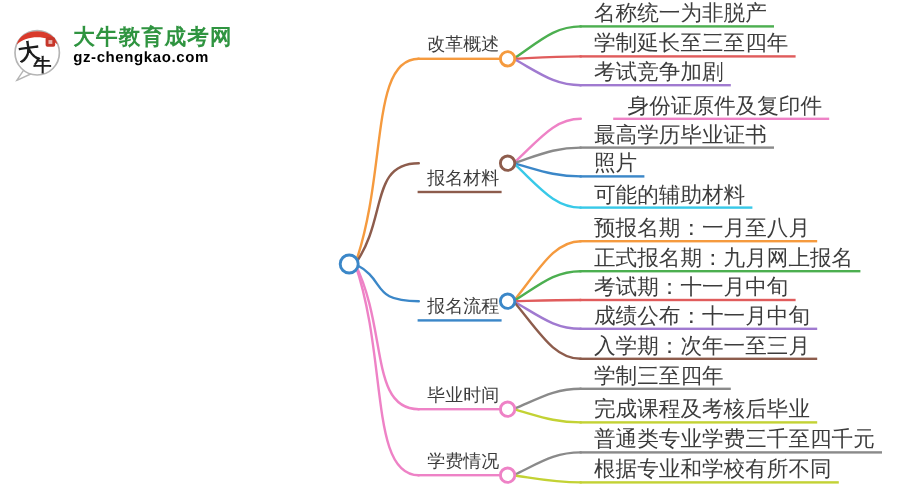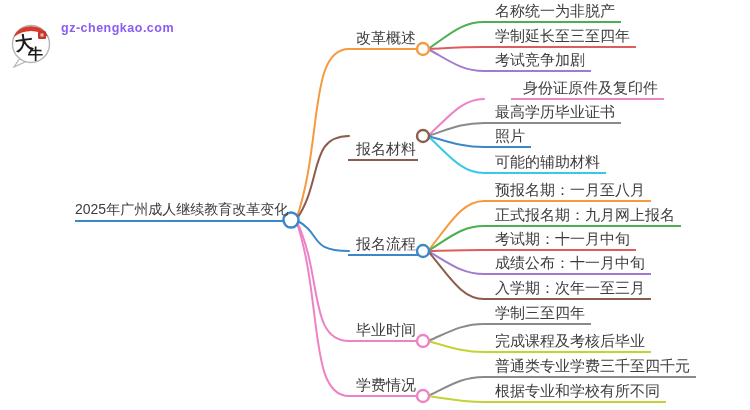--- a/index.html
+++ b/index.html
@@ -9,21 +9,21 @@
   }
   #curves{position:absolute;left:0;top:0;pointer-events:none;}
   #curves circle{pointer-events:auto;}
   .logo{position:absolute;left:8px;top:18px;display:flex;align-items:flex-start;cursor:pointer;}
   .logo-icon{display:block;}
   .logo-text{margin-left:7px;margin-top:3px;}
   .logo-title{font-weight:bold;font-size:18px;letter-spacing:1px;line-height:20px;}
   .logo-domain{font-weight:bold;font-size:12.5px;line-height:15px;letter-spacing:.5px;}
   .node{
     position:absolute;white-space:nowrap;color:#3c3c3c;
-    height:20px;line-height:20px;font-size:15px;
+    height:20px;line-height:20px;font-size:18px;
   }
   .root-node{
     left:75px;top:198px;width:208px;height:22px;line-height:22px;
     text-align:right;font-size:14px;
   }
   .branch-node{width:68px;text-align:right;padding-right:2px;font-size:15px;}
   .item-node{padding:0 6px 0 12px;}
 </style>
 </head>
 <body>
@@ -64,37 +64,37 @@
     <svg class="logo-icon" width="46" height="50" viewBox="0 0 46 50">
       <path d="M12 40 L6 49 L19 43 Z" fill="#ffffff" stroke="#b5b5b5" stroke-width="1.2"></path>
       <circle cx="23" cy="26" r="18.5" fill="#ffffff" stroke="#b5b5b5" stroke-width="1.4"></circle>
       <path d="M6 19 C10 4.5 36 4.5 40 19 C31 11 15 11 6 19 Z" fill="#d93a2b"></path>
       <rect x="30" y="13" width="8" height="8" rx="1.5" fill="#c5362a"></rect>
       <rect x="32.4" y="15.4" width="3.2" height="3.2" fill="#e8b2ab"></rect>
       <text x="7" y="31" font-size="18" font-weight="bold" fill="#1c1c1c" transform="rotate(-8 16 24)" font-family="'Liberation Sans','DejaVu Sans',sans-serif">大</text>
       <text x="20" y="41" font-size="15" font-weight="bold" fill="#1c1c1c" font-family="'Liberation Sans','DejaVu Sans',sans-serif">牛</text>
     </svg>
     <div class="logo-text">
-      <div class="logo-domain" style="color: #8b5cf6;">gz-chengkao.com</div>
+      <div class="logo-title" style="color: rgb(47, 148, 64);">大牛教育成考网</div>
+      <div class="logo-domain" style="color: #000000;">gz-chengkao.com</div>
     </div>
   </div>
 
-  <div class="node root-node" id="root-node" style="border-bottom: 2.5px solid rgb(59, 135, 200);">2025年广州成人继续教育改革变化</div>
 
   <div id="nodes">
       <div class="node branch-node" style="left: 348px; top: 28px; border-bottom: 2px solid rgb(245, 154, 62);">改革概述</div>
       <div class="node item-node" style="left: 483px; top: 1px; border-bottom: 2px solid rgb(76, 175, 80);">名称统一为非脱产</div>
       <div class="node item-node" style="left: 483px; top: 26px; border-bottom: 2px solid rgb(224, 92, 92);">学制延长至三至四年</div>
       <div class="node item-node" style="left: 483px; top: 50px; border-bottom: 2px solid rgb(160, 122, 208);">考试竞争加剧</div>
       <div class="node branch-node" style="left: 348px; top: 115px; border-bottom: 2px solid rgb(141, 92, 76); margin-top: 24px;">报名材料</div>
       <div class="node item-node" style="left: 511px; top: 78px; border-bottom: 2px solid rgb(238, 130, 198);">身份证原件及复印件</div>
       <div class="node item-node" style="left: 483px; top: 102px; border-bottom: 2px solid rgb(138, 138, 138);">最高学历毕业证书</div>
       <div class="node item-node" style="left: 483px; top: 126px; border-bottom: 2px solid rgb(59, 135, 200);">照片</div>
       <div class="node item-node" style="left: 483px; top: 152px; border-bottom: 2px solid rgb(56, 201, 232);">可能的辅助材料</div>
-      <div class="node branch-node" style="left: 348px; top: 234px; border-bottom: 2px solid rgb(59, 135, 200);">报名流程</div>
+      <div class="node branch-node" style="left: 348px; top: 246px; border-bottom: 2px solid rgb(59, 135, 200);">报名流程</div>
       <div class="node item-node" style="left: 483px; top: 180px; border-bottom: 2px solid rgb(245, 154, 62);">预报名期：一月至八月</div>
       <div class="node item-node" style="left: 483px; top: 205px; border-bottom: 2px solid rgb(76, 175, 80);">正式报名期：九月网上报名</div>
       <div class="node item-node" style="left: 483px; top: 229px; border-bottom: 2px solid rgb(224, 92, 92);">考试期：十一月中旬</div>
       <div class="node item-node" style="left: 483px; top: 253px; border-bottom: 2px solid rgb(160, 122, 208);">成绩公布：十一月中旬</div>
       <div class="node item-node" style="left: 483px; top: 278px; border-bottom: 2px solid rgb(141, 92, 76);">入学期：次年一至三月</div>
       <div class="node branch-node" style="left: 348px; top: 320px; border-bottom: 2px solid rgb(238, 130, 198);">毕业时间</div>
       <div class="node item-node" style="left: 483px; top: 303px; border-bottom: 2px solid rgb(138, 138, 138);">学制三至四年</div>
       <div class="node item-node" style="left: 483px; top: 331px; border-bottom: 2px solid rgb(195, 210, 52);">完成课程及考核后毕业</div>
       <div class="node branch-node" style="left: 348px; top: 375px; border-bottom: 2px solid rgb(238, 130, 198);">学费情况</div>
       <div class="node item-node" style="left: 483px; top: 356px; border-bottom: 2px solid rgb(138, 138, 138);">普通类专业学费三千至四千元</div>

